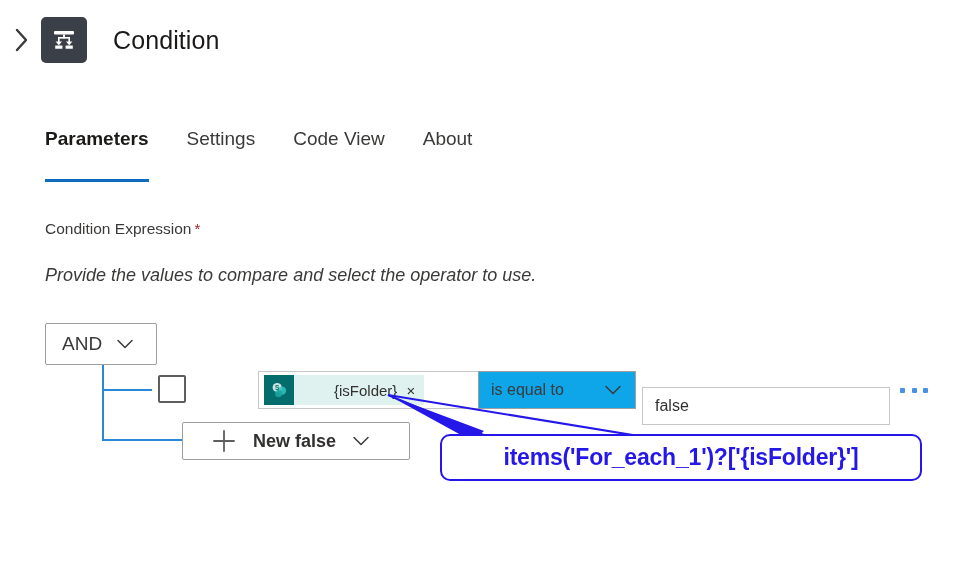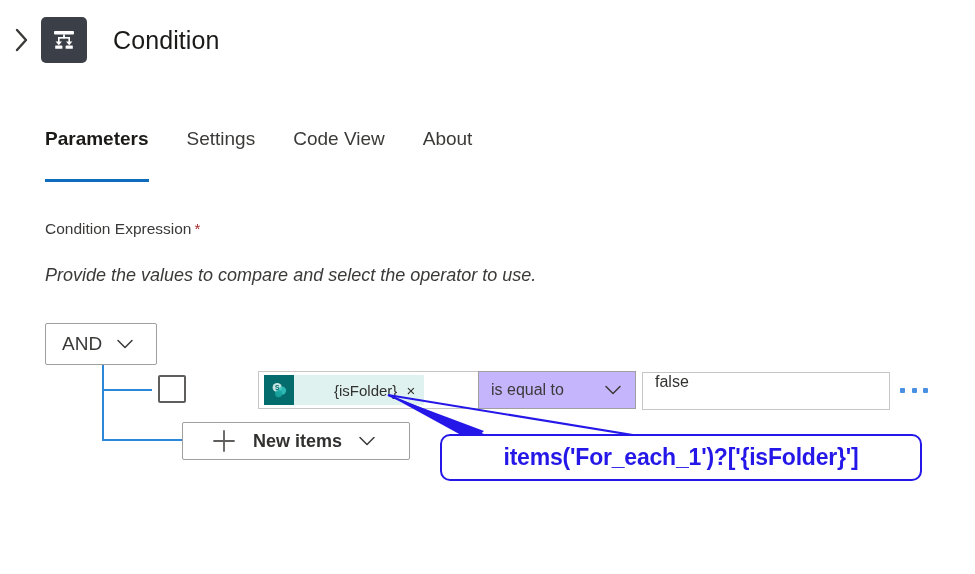--- a/index.html
+++ b/index.html
@@ -177,40 +177,41 @@
     color: #323130;
     margin-left: 9px;
     cursor: pointer;
     line-height: 1;
   }
   .operator-box {
     position: absolute;
     left: 478px; top: 371px;
     width: 158px; height: 38px;
     border: 1px solid #a19f9d;
-    background: #c4b5fd;
+    background: #0ea5e9;
     box-sizing: border-box;
     display: flex;
     align-items: center;
     cursor: pointer;
   }
   .operator-label {
     margin-left: 12px;
     font-size: 16px;
     color: #3b3a39;
   }
   .operator-chev { margin-left: auto; margin-right: 13px; display:flex; }
   .value-box {
     position: absolute;
-    left: 642px; top: 372px;
+    left: 642px; top: 387px;
     width: 248px; height: 38px;
     border: 1px solid #c8c6c4;
     background: #fff;
     box-sizing: border-box;
     display: flex;
+    align-items: center;
     cursor: text;
   }
   .value-text {
     margin-left: 12px;
     font-size: 16px;
     color: #323130;
   }
   .row-ellipsis {
     position: absolute;
     left: 900px; top: 380px;
@@ -367,21 +368,21 @@
   <i></i>
   <i></i>
 </div>
 
 <div class="new-item">
   <span class="new-item-plus">
     <svg width="26" height="26" viewBox="0 0 26 26" aria-hidden="true">
       <path d="M13 3 V23 M3 13 H23" stroke="#605e5c" stroke-width="1.8" stroke-linecap="round"></path>
     </svg>
   </span>
-  <span class="new-item-label">New items</span>
+  <span class="new-item-label">New false</span>
   <span class="new-item-chev">
     <svg width="18" height="12" viewBox="0 0 18 12" aria-hidden="true">
       <path d="M2 2.5 L9 9.5 L16 2.5" fill="none" stroke="#3b3a39" stroke-width="1.5" stroke-linecap="round" stroke-linejoin="round"></path>
     </svg>
   </span>
 </div>
 
 <div class="annot-arrow">
   <svg width="330" height="80" viewBox="0 0 330 80" aria-hidden="true">
     <path d="M326 62 L8 10" fill="none" stroke="#2417e8" stroke-width="2"></path>

